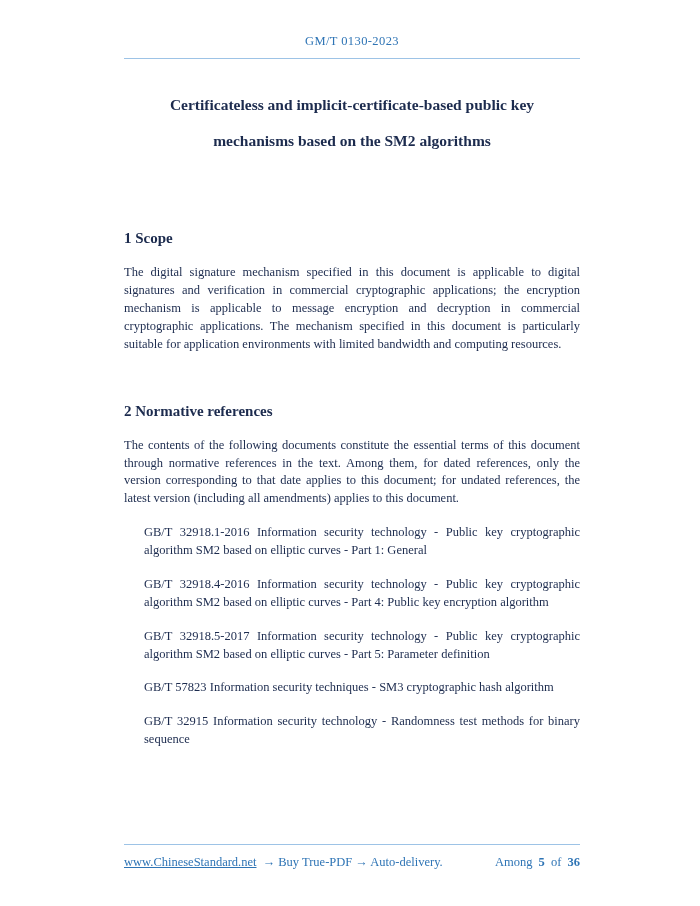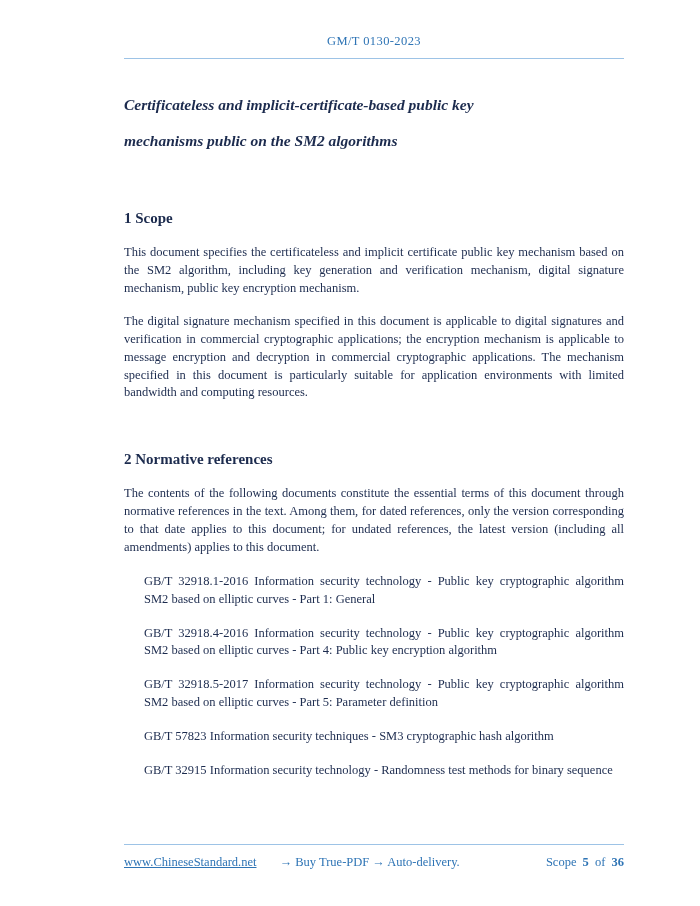--- a/index.html
+++ b/index.html
@@ -4,57 +4,56 @@
 <style>
   html, body {
     margin: 0;
     padding: 0;
     background: #ffffff;
   }
   .page {
     width: 700px;
     height: 906px;
     box-sizing: border-box;
-    padding: 34px 76px 0 124px;
+    padding: 34px 120px 0 124px;
     display: flex;
     flex-direction: column;
     font-family: "Liberation Serif", serif;
     color: var(--body-text, #1c2b4e);
     background: #ffffff;
     overflow: hidden;
   }
   .doc-code {
     text-align: center;
     color: var(--accent, #2e74b5);
     font-size: 12.5px;
     letter-spacing: 0.4px;
   }
   .rule {
     border-top: 1px solid var(--rule, #9dc3e6);
     height: 0;
   }
   .header-rule { margin-top: 9px; }
   .doc-title {
     margin: 28px 0 0 0;
-    text-align: left;
+    text-align: center;
     font-size: 15.5px;
     font-weight: bold;
     color: var(--body-text, #1c2b4e);
     line-height: 2.3;
-    font-style: italic;
   }
   .title-line { display: block; }
   .sec-heading {
     font-size: 15px;
     font-weight: bold;
     color: var(--body-text, #1c2b4e);
     margin: 34px 0 17px 0;
   }
   section[data-name="section-scope"] .sec-heading {
-    margin-top: 52px;
+    margin-top: 72px;
   }
   .body-para {
     text-align: justify;
     font-size: 12.5px;
     line-height: 1.43;
     margin: 0 0 15px 0;
   }
   .ref-item {
     text-align: justify;
     font-size: 12.5px;
@@ -71,42 +70,41 @@
     justify-content: space-between;
     align-items: baseline;
     font-size: 12.5px;
     color: var(--accent, #2e74b5);
   }
   .footer-link {
     color: var(--accent, #2e74b5);
     text-decoration: underline;
     cursor: pointer;
   }
-  .footer-tagline { margin-left: 20px; }
+  .footer-tagline { margin-left: 3px; }
   .footer-right span { margin-left: 3px; }
   .pg-num { font-weight: bold; }
 </style>
 </head>
 <body>
 
 <div class="page" data-name="page">
 
   <header data-name="page-header">
     <div class="doc-code" data-name="doc-code">GM/T 0130-2023</div>
     <div class="rule header-rule" data-name="header-divider"></div>
   </header>
 
   <h1 class="doc-title" data-name="document-title">
     <span class="title-line" data-name="title-line-1">Certificateless and implicit-certificate-based public key</span>
-    <span class="title-line" data-name="title-line-2">mechanisms public on the SM2 algorithms</span>
+    <span class="title-line" data-name="title-line-2">mechanisms based on the SM2 algorithms</span>
   </h1>
 
   <section data-name="section-scope">
     <h2 class="sec-heading" data-name="scope-heading">1 Scope</h2>
-    <p class="body-para" data-name="scope-paragraph-1">This document specifies the certificateless and implicit certificate public key mechanism based on the SM2 algorithm, including key generation and verification mechanism, digital signature mechanism, public key encryption mechanism.</p>
     <p class="body-para" data-name="scope-paragraph-2">The digital signature mechanism specified in this document is applicable to digital signatures and verification in commercial cryptographic applications; the encryption mechanism is applicable to message encryption and decryption in commercial cryptographic applications. The mechanism specified in this document is particularly suitable for application environments with limited bandwidth and computing resources.</p>
   </section>
 
   <section data-name="section-normative-references">
     <h2 class="sec-heading" data-name="normative-heading">2 Normative references</h2>
     <p class="body-para" data-name="normative-intro">The contents of the following documents constitute the essential terms of this document through normative references in the text. Among them, for dated references, only the version corresponding to that date applies to this document; for undated references, the latest version (including all amendments) applies to this document.</p>
     <p class="ref-item" data-name="reference-item-1">GB/T 32918.1-2016 Information security technology - Public key cryptographic algorithm SM2 based on elliptic curves - Part 1: General</p>
     <p class="ref-item" data-name="reference-item-3">GB/T 32918.4-2016 Information security technology - Public key cryptographic algorithm SM2 based on elliptic curves - Part 4: Public key encryption algorithm</p>
     <p class="ref-item" data-name="reference-item-4">GB/T 32918.5-2017 Information security technology - Public key cryptographic algorithm SM2 based on elliptic curves - Part 5: Parameter definition</p>
     <p class="ref-item" data-name="reference-item-5">GB/T 57823 Information security techniques - SM3 cryptographic hash algorithm</p>
@@ -114,21 +112,21 @@
   </section>
 
   <footer class="footer" data-name="page-footer">
     <div class="rule footer-rule" data-name="footer-divider"></div>
     <div class="footer-row" data-name="footer-row">
       <div class="footer-left" data-name="footer-left">
         <a href="#" class="footer-link" data-name="website-link">www.ChineseStandard.net</a>
         <span class="footer-tagline" data-name="footer-tagline">→ Buy True-PDF → Auto-delivery.</span>
       </div>
       <div class="footer-right" data-name="page-number">
-        <span data-name="page-label">Scope</span>
+        <span data-name="page-label">Among</span>
         <span class="pg-num" data-name="page-current">5</span>
         <span data-name="page-of-label">of</span>
         <span class="pg-num" data-name="page-total">36</span>
       </div>
     </div>
   </footer>
 
 </div>
 
 </body></html>

